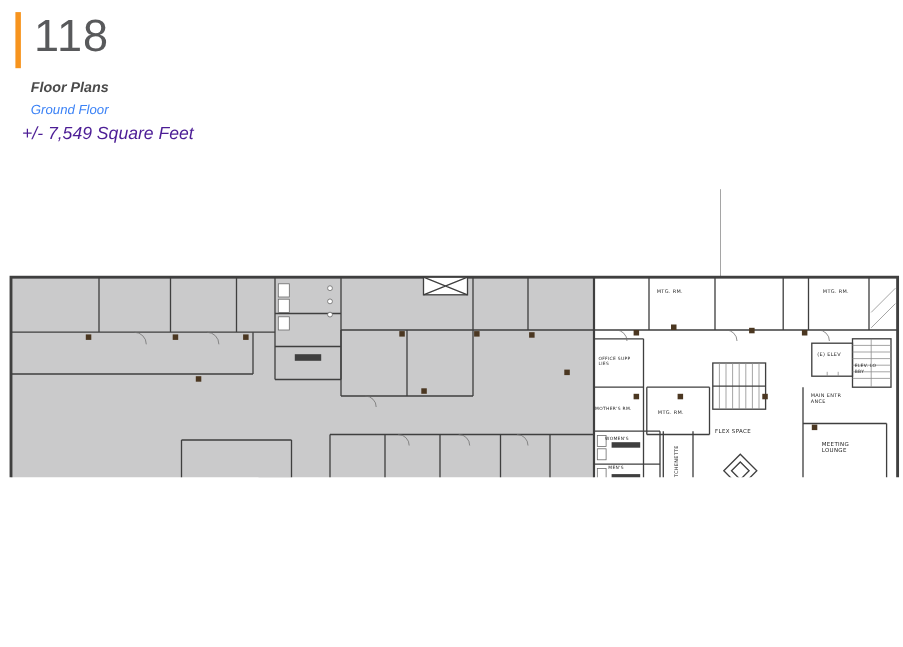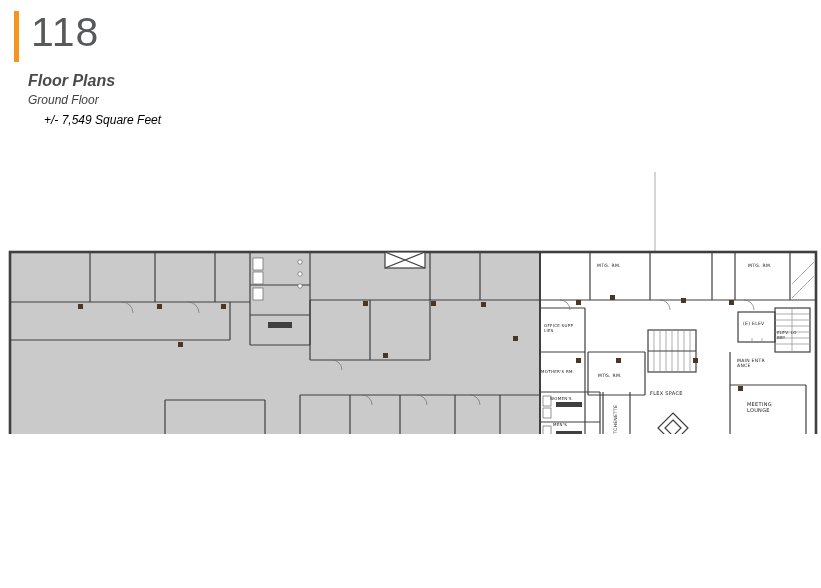--- a/index.html
+++ b/index.html
@@ -17,23 +17,23 @@
   
   .brand-bar{position:absolute;left:14px;top:11px;width:5px;height:51px;background:var(--accent);}
   .addr-num{
     position:absolute;left:31px;top:6px;font-size:41px;line-height:52px;
     color:var(--text);font-weight:500;letter-spacing:1px;
   }
   .street{
     position:absolute;left:93px;top:16px;color:var(--text);
     font-size:17px;line-height:19px;letter-spacing:0.5px;font-weight:500;
   }
-  .plan-title{position:absolute;left:28px;top:72px;font-style:italic;font-weight:bold;font-size:16px;color:#4a4a4a;}
-  .plan-sub{position:absolute;left:28px;top:93px;font-style:italic;font-size:12px;color:#404040;}
-  .plan-area{position:absolute;left:44px;top:113px;font-style:italic;font-size:12px;color:#000000;}
+  .plan-title{position:absolute;left:28px;top:72px;font-style:italic;font-weight:bold;font-size:13px;color:#4a4a4a;}
+  .plan-sub{position:absolute;left:28px;top:93px;font-style:italic;font-size:12px;color:#3b82f6;}
+  .plan-area{position:absolute;left:20px;top:113px;font-style:italic;font-size:16px;color:#4c1d95;}
   
   .plan-svg{position:absolute;left:0;top:0;}
   .shade{fill:var(--shade);}
   .outer{fill:none;stroke:var(--wall);stroke-width:2.6;}
   .w{fill:none;stroke:var(--wall);stroke-width:1.2;}
   .w2{fill:none;stroke:var(--wall);stroke-width:2;}
   .lt{fill:none;stroke:#8a8a8a;stroke-width:0.7;}
   .arc{fill:none;stroke:#6f6f6f;stroke-width:0.7;}
   .xbox{fill:#ffffff;stroke:var(--wall);stroke-width:1.2;}
   .fix{fill:#ffffff;stroke:#666;stroke-width:0.7;}

